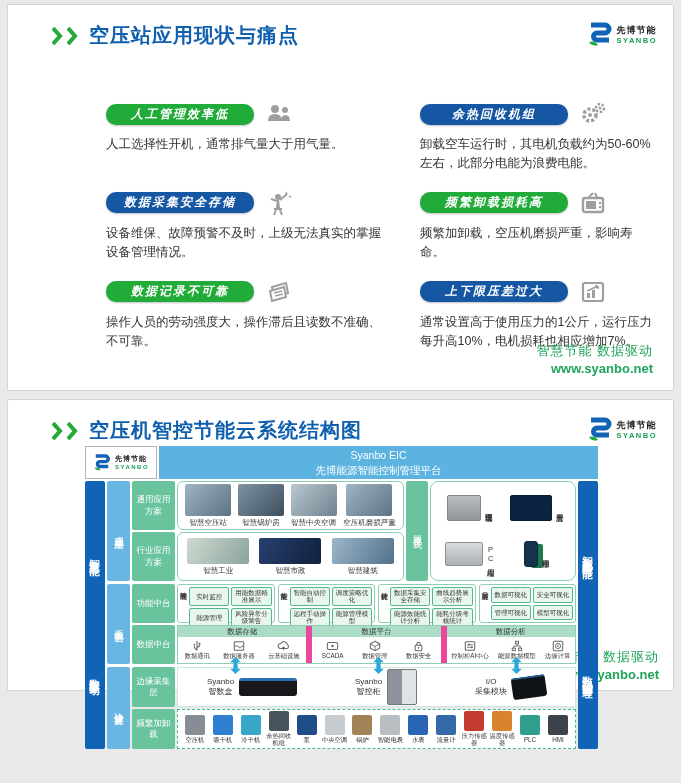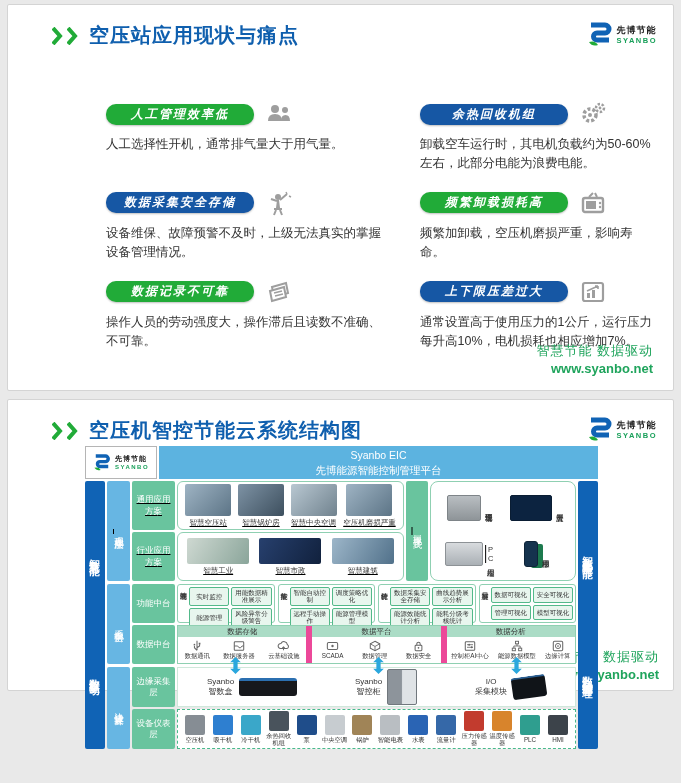--- a/index.html
+++ b/index.html
@@ -42,21 +42,21 @@
   .d-main { flex:1; display:flex; flex-direction:column; gap:3px; min-width:0; }
   .sect { display:flex; gap:2px; }
   .layer-col { width:23px; background:#67b6e3; border-radius:2px; display:flex; align-items:center; justify-content:center; }
   .layer-col .vtext { font-size:9.5px; letter-spacing:1px; }
   .sect-rows { flex:1; display:flex; flex-direction:column; gap:2px; min-width:0; }
   .drow { display:flex; gap:2px; flex:1; min-height:0; }
   .sub-label { width:43px; background:#69c49e; color:#fff; font-size:8.5px; text-align:center; display:flex; align-items:center; justify-content:center; line-height:1.3; border-radius:2px; padding:2px; }
   .row-content { flex:1; min-width:0; }
 
   
-  #sect1 { height:100px;text-decoration:underline; }
+  #sect1 { height:100px; }
   .apps-box { background:#fff; border:1px solid #8fd0b2; border-radius:6px; height:100%; display:flex; align-items:center; justify-content:space-around; padding:2px 4px; }
   .app-item { display:flex; flex-direction:column; align-items:center; gap:2px; }
   .app-img { width:46px; height:32px; border-radius:2px; background:linear-gradient(135deg,#9fb4c4,#5c7486); }
   .app-img.b { background:linear-gradient(135deg,#7e93a5,#3d4f5e); }
   .app-img.c { background:linear-gradient(135deg,#b9c8d2,#70828e); }
   .app-img.wide { width:62px; height:26px; }
   .app-img.ind1 { background:linear-gradient(120deg,#cfd9d2,#8aa59a); }
   .app-img.ind2 { background:linear-gradient(120deg,#27406e,#11213d); }
   .app-img.ind3 { background:linear-gradient(120deg,#9db6c9,#51718a); }
   .app-lbl { font-size:7.5px; color:#333; white-space:nowrap; }
@@ -527,21 +527,21 @@
                 <div class="edge-group">
                   <div class="eg-lbl">
                       <div>I/O</div>
                       <div>采集模块</div>
                     </div>
                   <div class="hw-io"></div>
                 </div>
               </div>
             </div>
             <div class="drow" id="rowF">
-              <div class="sub-label">设备仪表层</div>
+              <div class="sub-label">频繁加卸载</div>
               <div class="row-content inst-box">
                 <div class="inst">
                     <div class="inst-img d0"></div>
                     <span>空压机</span>
                   </div>
                 <div class="inst">
                     <div class="inst-img d1"></div>
                     <span>吸干机</span>
                   </div>
                 <div class="inst">

